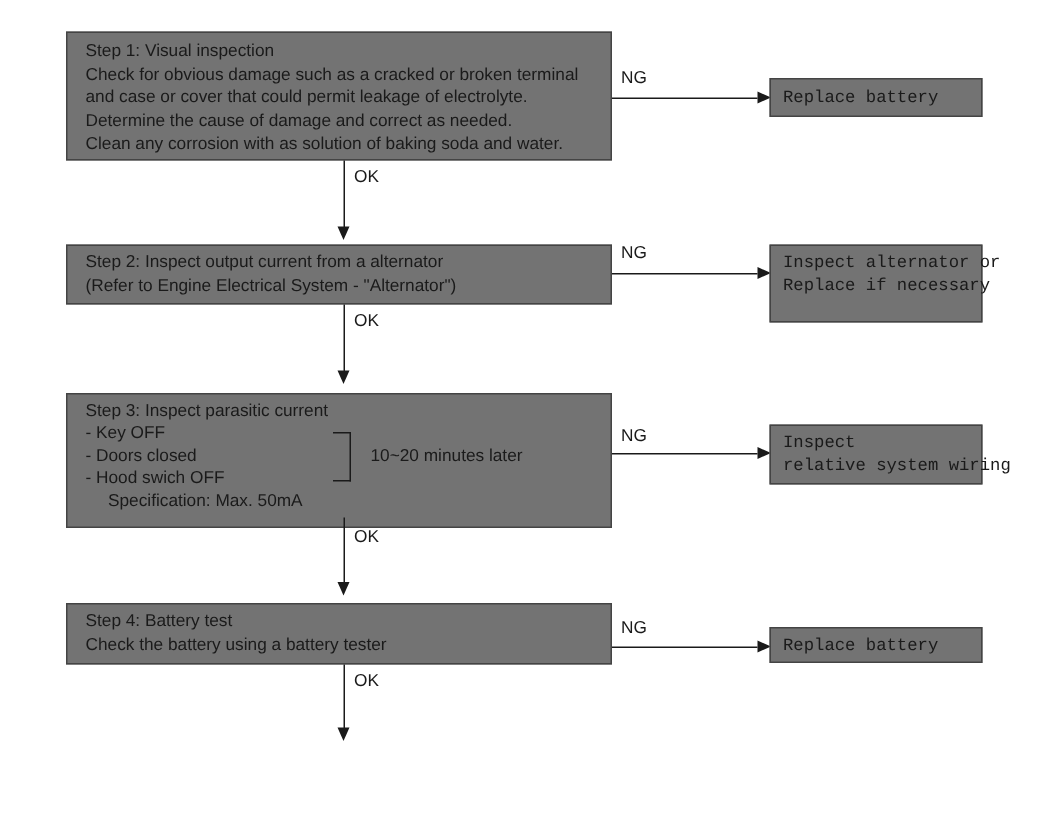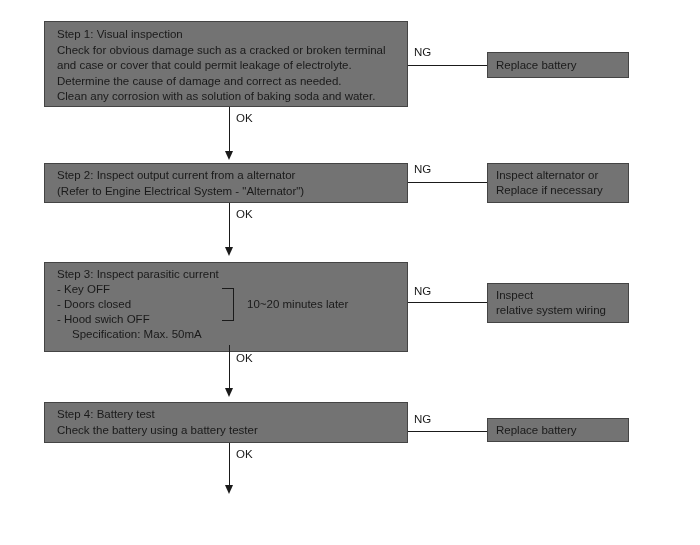--- a/index.html
+++ b/index.html
@@ -22,23 +22,24 @@
     box-sizing: border-box;
     border: 1px solid #444444;
     background: #737373;
     padding: 4px 12px;
   }
   .step-box {
     left: 44px;
     width: 364px;
   }
   .outcome-box {
-    left: 487px;
+    left: 513px;
     width: 142px;
     padding: 4px 8px;
+    font-family: Liberation Mono, monospace;
   }
   .line {
     line-height: 15.5px;
     white-space: nowrap;
   }
   .line.tight { line-height: 15px; }
   .line.indent { padding-left: 15px; }
   .vline {
     position: absolute;
     width: 1px;
@@ -100,21 +101,21 @@
 
   <div class="box step-box" style="top:163px; height:40px; padding-top:4px;">
     <div class="line">Step 2: Inspect output current from a alternator</div>
     <div class="line">(Refer to Engine Electrical System - "Alternator")</div>
   </div>
 
   <div class="lbl" style="left:414px; top:163px;">NG</div>
   <div class="hline" style="left:408px; top:182px; width:97px;"></div>
   <div class="arrow-right" style="left:505px; top:178px;"></div>
 
-  <div class="box outcome-box" style="top:163px; height:40px; padding-top:4px;">
+  <div class="box outcome-box" style="top:163px; height:52px; padding-top:4px;">
     <div class="line tight">Inspect alternator or</div>
     <div class="line tight">Replace if necessary</div>
   </div>
 
   <div class="vline" style="left:229px; top:203px; height:45px;"></div>
   <div class="lbl" style="left:236px; top:208px;">OK</div>
   <div class="arrow-down" style="left:225px; top:247px;"></div>
 
   <div class="box step-box" style="top:262px; height:90px; padding-top:4px;">
     <div class="line tight">Step 3: Inspect parasitic current</div>

